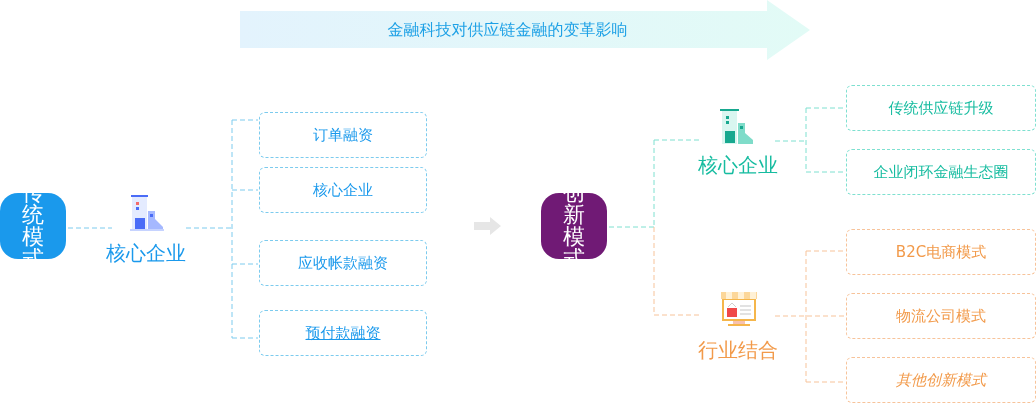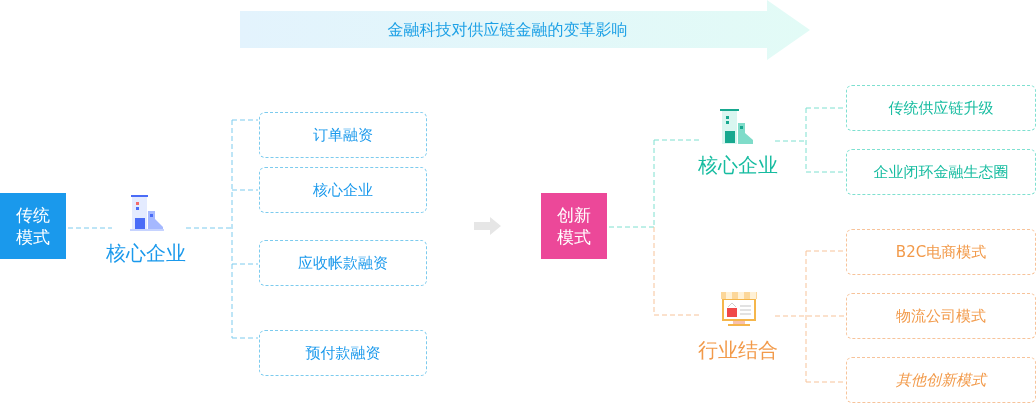--- a/index.html
+++ b/index.html
@@ -1,24 +1,24 @@
 <!DOCTYPE html>
 <html><head>
 <meta charset="utf-8">
 <style>
   html,body{margin:0;padding:0;background:#fff;}
   body{width:1036px;height:404px;position:relative;overflow:hidden;font-family:"DejaVu Sans","Liberation Sans",sans-serif;}
   .abs{position:absolute;}
   .banner{position:absolute;left:240px;top:0;width:570px;height:60px;}
   .banner svg{position:absolute;left:0;top:0;}
   .banner-title{position:absolute;left:0;top:12px;width:535px;height:36px;line-height:36px;text-align:center;font-size:16px;color:#1ea1e6;}
-  .mode-box{position:absolute;width:66px;height:66px;border-radius:0;color:#fff;font-size:17px;line-height:22px;display:flex;align-items:center;justify-content:center;text-align:center;}
+  .mode-box{position:absolute;width:66px;height:66px;border-radius:18px;color:#fff;font-size:22px;line-height:22px;display:flex;align-items:center;justify-content:center;text-align:center;}
   .mode-box span{display:block;width:40px;}
   .trad{left:0;top:193px;background:#1a99ec;}
-  .innov{left:541px;top:193px;background:#ec4899;}
+  .innov{left:541px;top:193px;background:#701a75;}
   .node-label{position:absolute;font-size:20px;text-align:center;width:100px;}
   .item{position:absolute;width:168px;height:46px;border:1px dashed;border-radius:6px;box-sizing:border-box;display:flex;align-items:center;justify-content:center;font-size:15px;}
   .blue{border-color:#7ccbee;color:#1a99ec;}
   .teal{border-color:#7ee0d0;color:#16bca0;}
   .orange{border-color:#f7c39a;color:#f29a4a;text-align:center;}
   svg.lines{position:absolute;left:0;top:0;}
 </style>
 </head>
 <body>
 
@@ -84,21 +84,21 @@
     <rect x="22" y="21" width="3" height="3" fill="#4a6cf7"></rect>
     <polygon points="27,26 35,34 35,37 27,37" fill="#a5b8ff"></polygon>
     <rect x="2" y="36" width="34" height="2" fill="#c6d3ff"></rect>
   </svg>
 </div>
 <div class="node-label" style="left:96px;top:240px;color:#1a99ec;">核心企业</div>
 
 <div class="item blue" style="left:259px;top:112px;">订单融资</div>
 <div class="item blue" style="left:259px;top:167px;">核心企业</div>
 <div class="item blue" style="left:259px;top:240px;">应收帐款融资</div>
-<div class="item blue" style="left:259px;top:330px;">预付款融资</div>
+<div class="item blue" style="left:259px;top:310px;text-decoration:underline;">预付款融资</div>
 
 <div class="mode-box innov">
   <span>
       <span>创新</span>
       <span>模式</span>
     </span>
 </div>
 
 <div class="abs" style="left:718px;top:107px;width:40px;height:40px;">
   <svg width="40" height="40">

